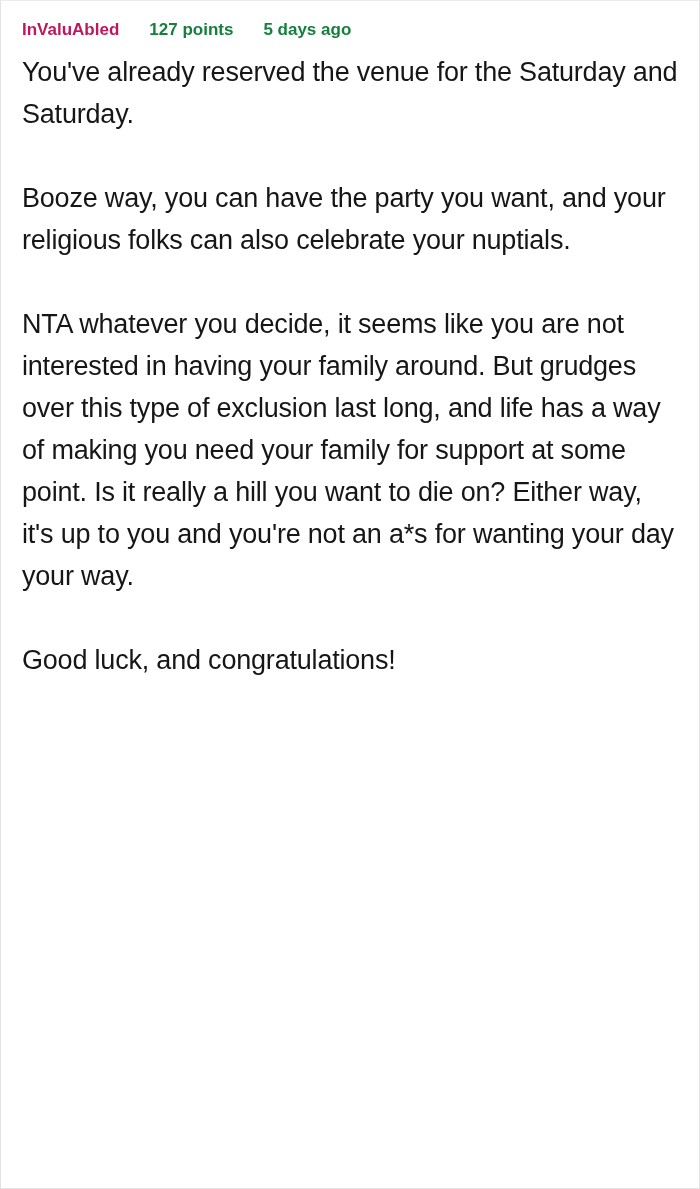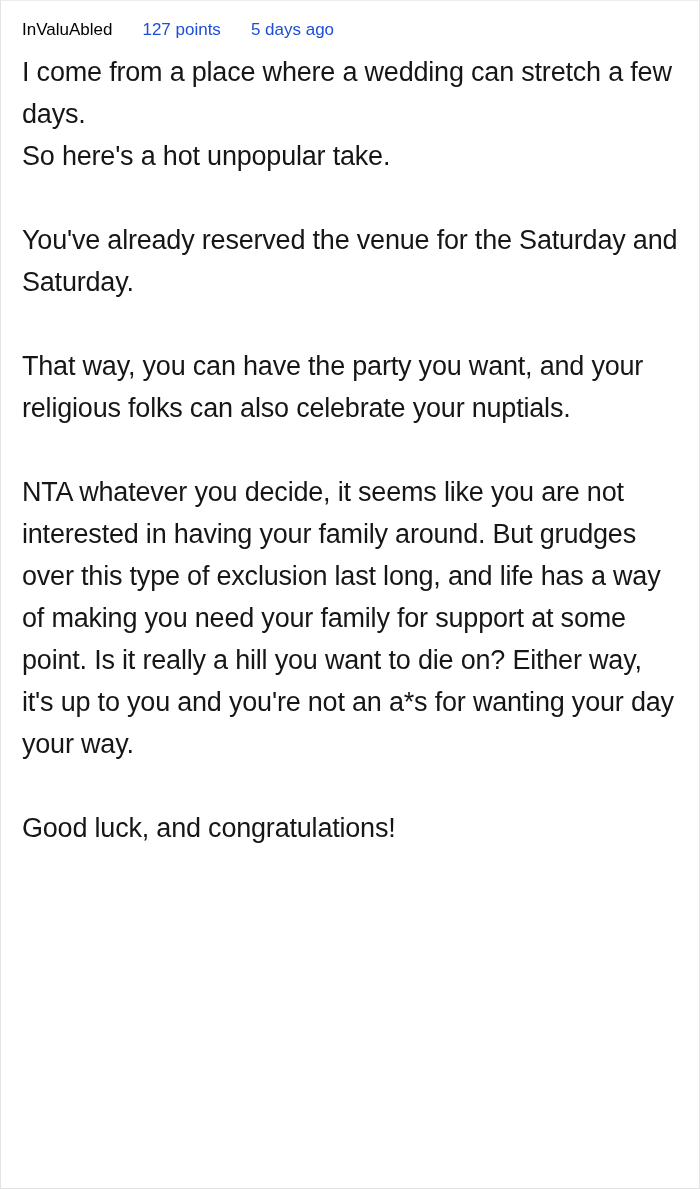--- a/index.html
+++ b/index.html
@@ -19,28 +19,28 @@
   }
   .comment-header {
     display: flex;
     align-items: baseline;
     gap: 30px;
     font-size: 17px;
     line-height: 26px;
     margin-bottom: 8px;
   }
   .username {
-    font-weight: 400;
-    color: #000000;
+    font-weight: 700;
+    color: #be185d;
     text-decoration: none;
     cursor: pointer;
   }
   .meta {
-    color: #1d4ed8;
-    font-weight: 400;
+    color: #15803d;
+    font-weight: 700;
   }
   .comment-body {
     color: #161616;
     font-size: 27px;
     line-height: 42px;
     letter-spacing: -0.2px;
   }
   .comment-body p {
     margin: 0 0 42px 0;
   }
@@ -51,19 +51,18 @@
 </head>
 <body>
 
 <div class="comment-card">
   <div class="comment-header">
     <a class="username">InValuAbled</a>
     <span class="meta">127 points</span>
     <span class="meta">5 days ago</span>
   </div>
   <div class="comment-body">
-      <p>I come from a place where a wedding can stretch a few days.<br>So here's a hot unpopular take.</p>
       <p>You've already reserved the venue for the Saturday and Saturday.</p>
-      <p>That way, you can have the party you want, and your religious folks can also celebrate your nuptials.</p>
+      <p>Booze way, you can have the party you want, and your religious folks can also celebrate your nuptials.</p>
       <p>NTA whatever you decide, it seems like you are not interested in having your family around. But grudges over this type of exclusion last long, and life has a way of making you need your family for support at some point. Is it really a hill you want to die on? Either way, it's up to you and you're not an a*s for wanting your day your way.</p>
       <p>Good luck, and congratulations!</p>
     </div>
 </div>
 
 </body></html>

